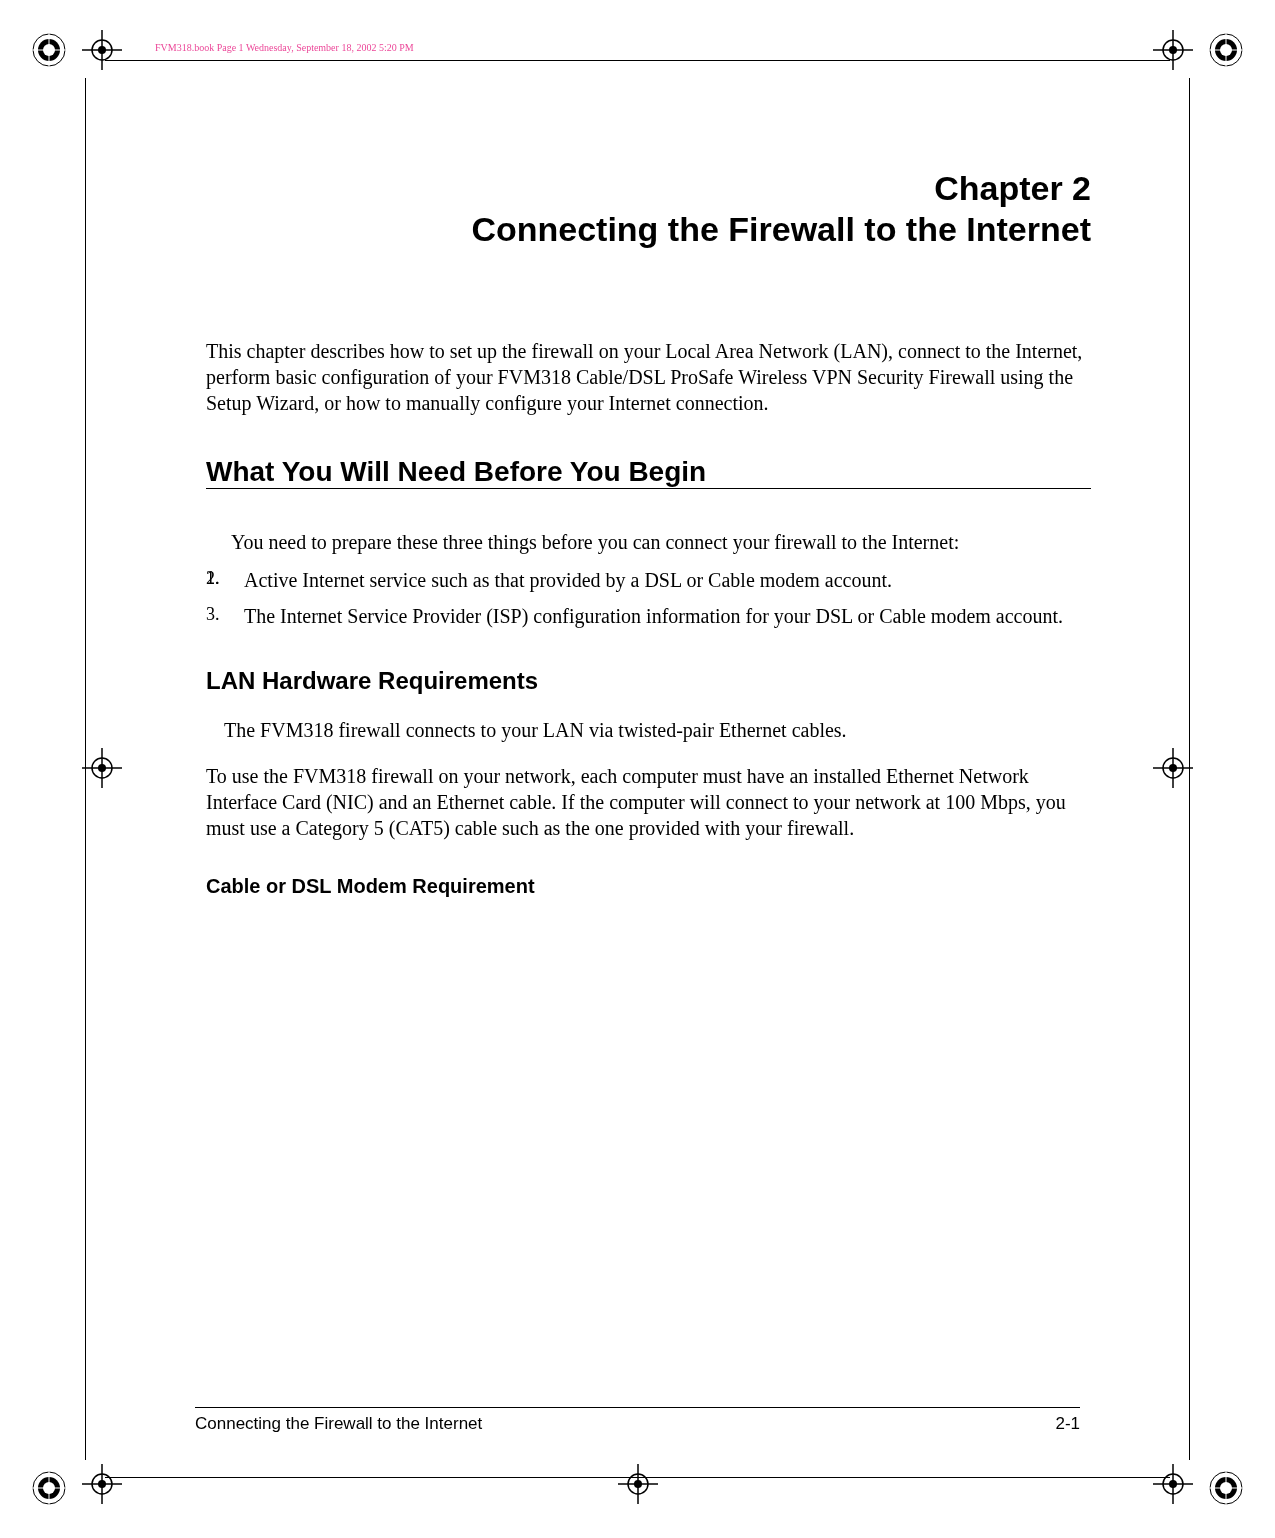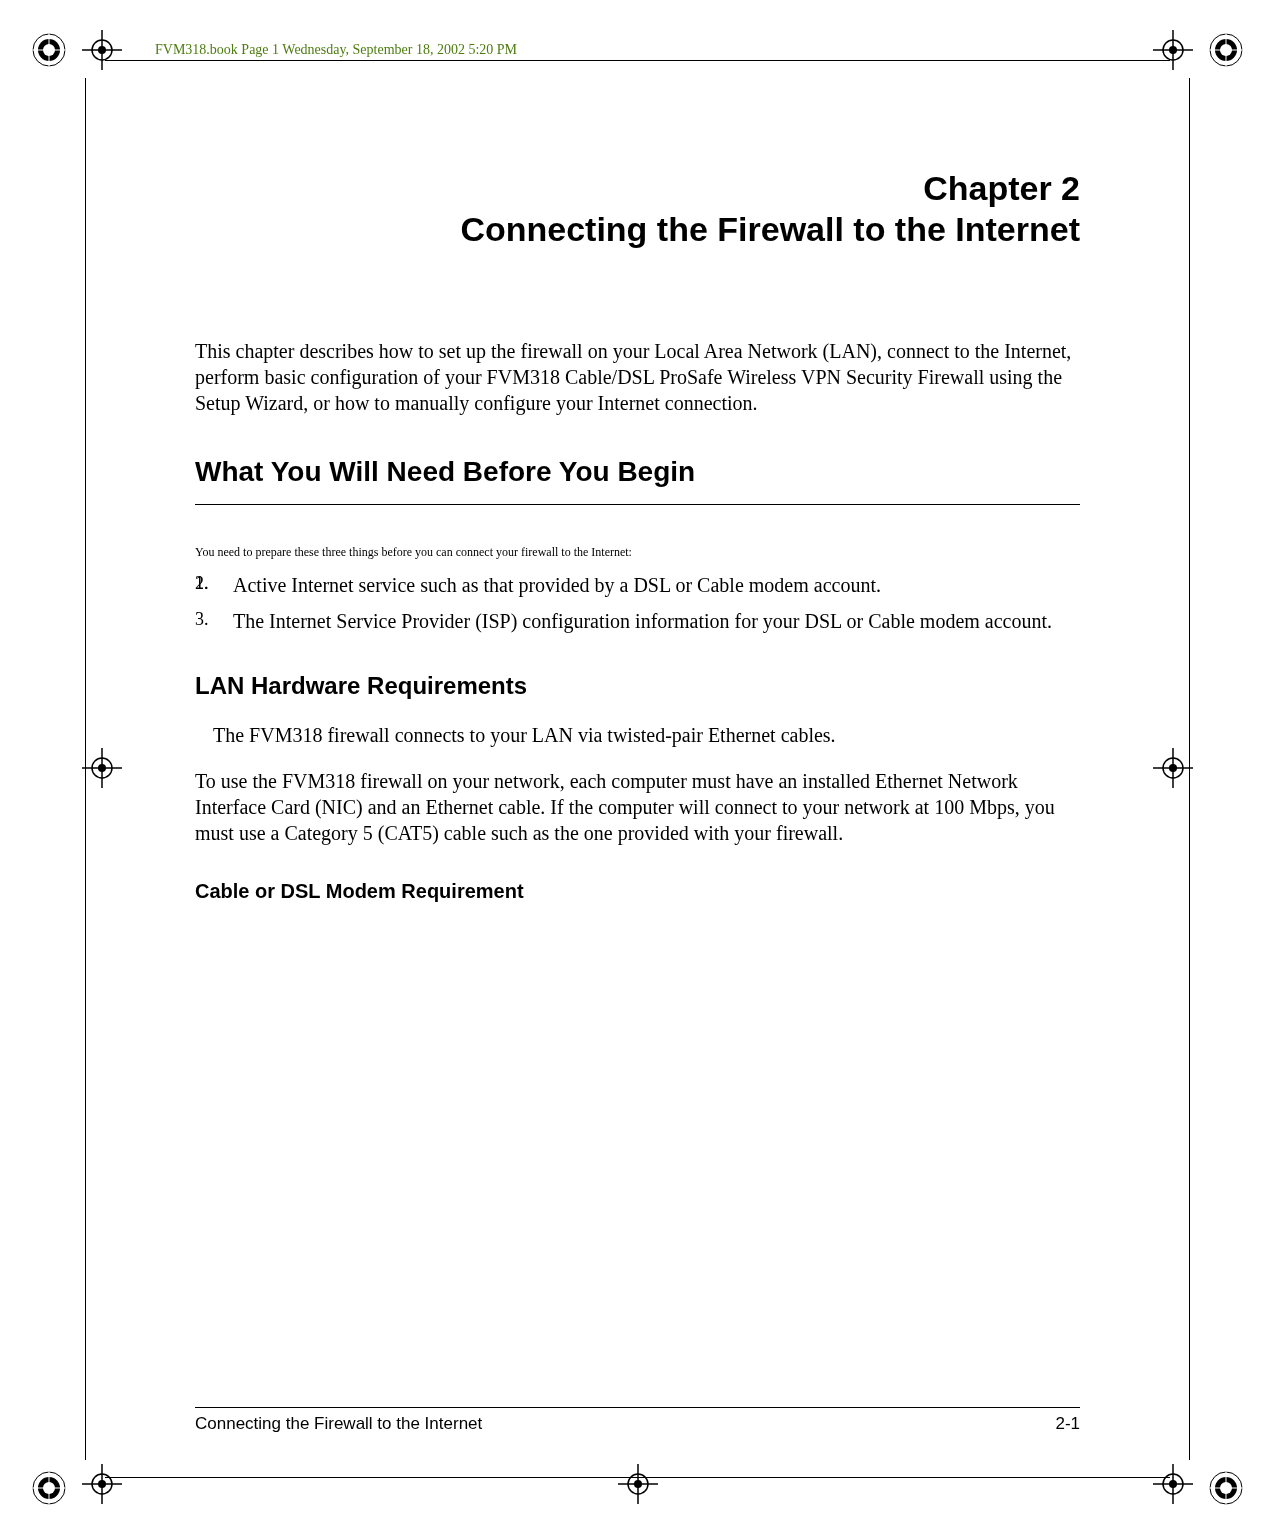--- a/index.html
+++ b/index.html
@@ -76,53 +76,54 @@
     .reg-x-bl { bottom: 28px; left: 80px; }
     .reg-x-br { bottom: 28px; right: 80px; }
     .reg-x-ml { top: 746px; left: 80px; }
     .reg-x-mr { top: 746px; right: 80px; }
     .reg-x-mc { bottom: 28px; left: 616px; }
     .header-info {
       position: absolute;
       top: 42px;
       left: 155px;
       font-family: 'Times New Roman', serif;
-      font-size: 14px;
-      color: #4d7c0f;
+      font-size: 10px;
+      color: #ec4899;
     }
     .content {
       position: absolute;
       top: 168px;
-      left: 195px;
+      left: 206px;
       width: 885px;
     }
     .chapter-title {
       font-family: Arial, Helvetica, sans-serif;
       font-weight: bold;
       font-size: 34px;
       text-align: right;
       line-height: 1.2;
     }
     .intro-para {
       margin-top: 88px;
       font-size: 20px;
       line-height: 1.3;
     }
     .section-heading {
       font-family: Arial, Helvetica, sans-serif;
       font-weight: bold;
       font-size: 28px;
       margin-top: 40px;
       border-bottom: 1px solid #000;
-      padding-bottom: 16px;
+      padding-bottom: 0;
     }
     .body-text {
-      font-size: 12px;
+      font-size: 20px;
       line-height: 1.3;
       margin-top: 40px;
+      margin-left: 25px;
     }
     .ol-list {
       margin-top: 12px;
       list-style: none;
     }
     .ol-list li {
       font-size: 20px;
       line-height: 1.3;
       margin-top: 10px;
       padding-left: 38px;

